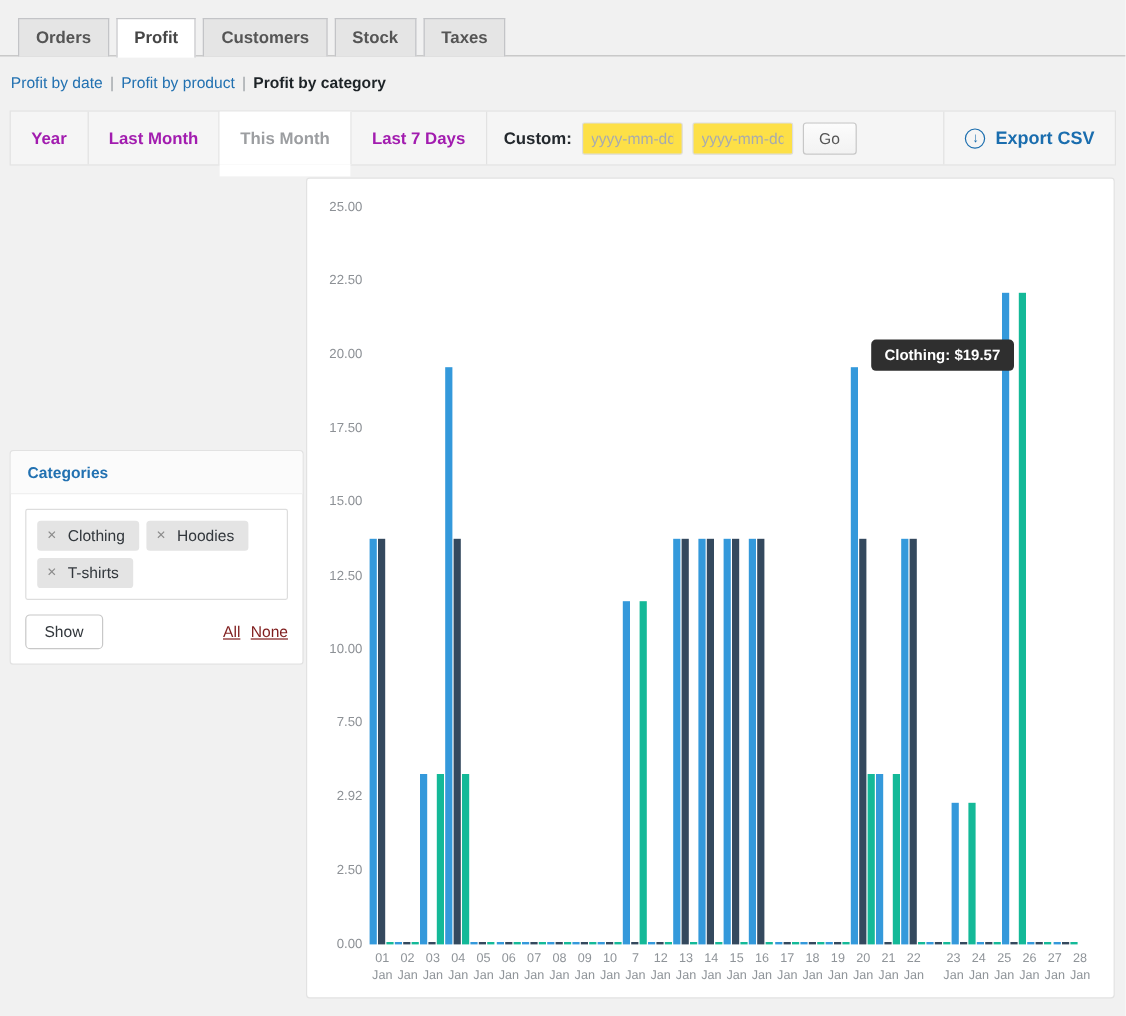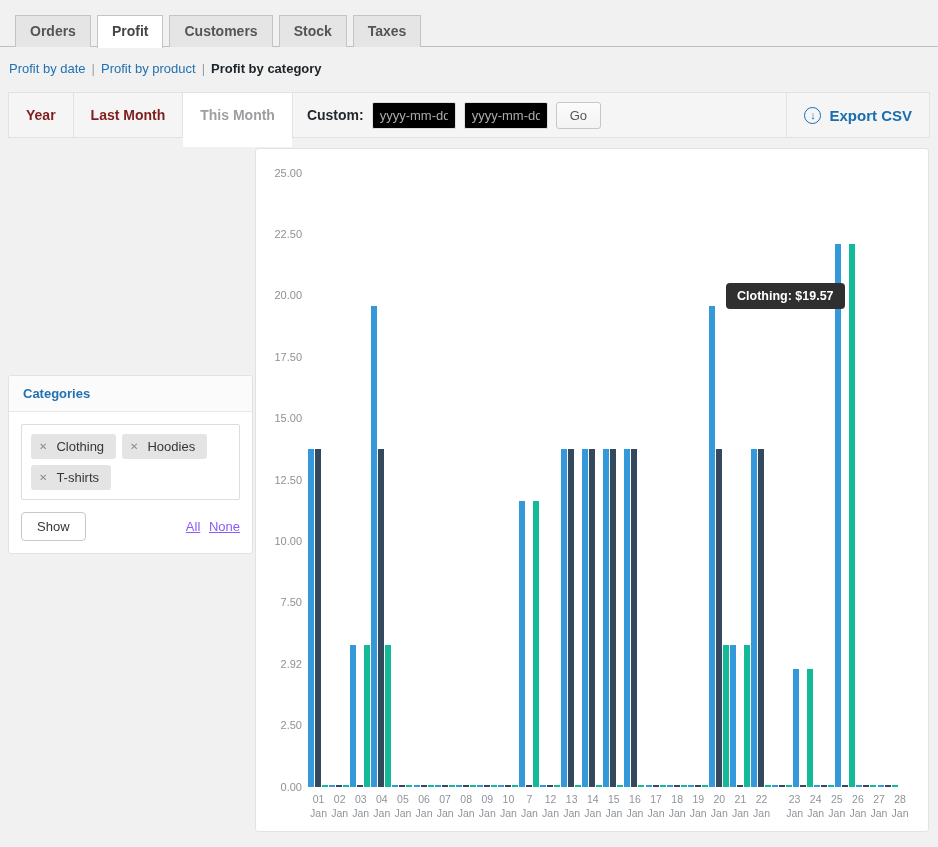--- a/index.html
+++ b/index.html
@@ -48,35 +48,35 @@
   .range-bar {
     position: absolute; left: 8px; top: 92px; width: 922px; height: 46px;
     background: #f5f5f5;
     border: 1px solid #e2e2e2;
     display: flex; align-items: stretch;
   }
   .range-tabs { display: flex; }
   .range-tab {
     display: flex; align-items: center;
     padding: 0 17px;
-    font-size: 14px; font-weight: bold; color: #7f1d1d;
+    font-size: 14px; font-weight: bold; color: #a21caf;
     border-right: 1px solid #e2e2e2;
     cursor: pointer; position: relative;
   }
   .range-tab.active { background: #fff; color: #9c9ea1; }
   .range-tab.active::after {
     content: ""; position: absolute; left: 0; right: 0; bottom: -10px;
     height: 10px; background: #fff;
   }
   .custom-row { display: flex; align-items: center; padding: 0 14px; gap: 8px; }
   .custom-label { font-size: 14px; font-weight: bold; color: #23282d; }
   .date-input {
     width: 84px; padding: 5px 7px;
     border: 1px solid #ddd; border-radius: 2px;
-    font-size: 13px; color: #6b6f73; background: #000000;
+    font-size: 13px; color: #6b6f73; background: #fde047;
     font-family: "Liberation Sans", sans-serif;
   }
   .date-input::placeholder { color: #a8abae; opacity: 1; }
   .go-btn {
     padding: 5px 13px;
     background: linear-gradient(#fcfcfc, #f2f2f2);
     border: 1px solid #c7c7c7; border-radius: 3px;
     font-size: 13px; color: #555; cursor: pointer;
     font-family: "Liberation Sans", sans-serif;
   }
@@ -132,21 +132,21 @@
   }
   .chip-x { color: #8b8b8b; font-size: 10px; font-weight: bold; cursor: pointer; }
   .cat-footer { display: flex; align-items: center; margin-top: 12px; }
   .show-btn {
     padding: 6px 15px;
     background: #fff; border: 1px solid #c8c8c8; border-radius: 4px;
     font-size: 13px; color: #32373c; cursor: pointer;
     font-family: "Liberation Sans", sans-serif;
   }
   .cat-links { margin-left: auto; font-size: 13px; color: #787c82; }
-  .cat-links a { color: #8b5cf6; text-decoration: underline; margin-left: 5px; cursor: pointer; }
+  .cat-links a { color: #7f1d1d; text-decoration: underline; margin-left: 5px; cursor: pointer; }
 
   
   .chart-panel {
     position: absolute; left: 255px; top: 148px; width: 674px; height: 684px;
     background: #fff; border: 1px solid #e2e2e2; border-radius: 3px;
   }
   .y-labels { position: absolute; left: 0; top: 0; }
   .y-label {
     position: absolute; left: 6px; width: 40px;
     text-align: right;
@@ -175,20 +175,21 @@
 
   <div class="nav-tab-wrapper" id="navTabs"><a class="nav-tab">Orders</a><a class="nav-tab active">Profit</a><a class="nav-tab">Customers</a><a class="nav-tab">Stock</a><a class="nav-tab">Taxes</a></div>
 
   <div class="subnav" id="subnav"><a>Profit by date</a><span class="sep">|</span><a>Profit by product</a><span class="sep">|</span><span class="current">Profit by category</span></div>
 
   <div class="range-bar">
     <div class="range-tabs" id="rangeTabs">
         <div class="range-tab">Year</div>
         <div class="range-tab">Last Month</div>
         <div class="range-tab active">This Month</div>
+        <div class="range-tab">Last 7 Days</div>
       </div>
     <div class="custom-row">
       <span class="custom-label">Custom:</span>
       <input class="date-input" placeholder="yyyy-mm-dd" style="">
       <input class="date-input" placeholder="yyyy-mm-dd" style="">
       <button class="go-btn">Go</button>
     </div>
     <div class="flex-spacer"></div>
     <div class="export">
       <span class="export-icon">↓</span>

